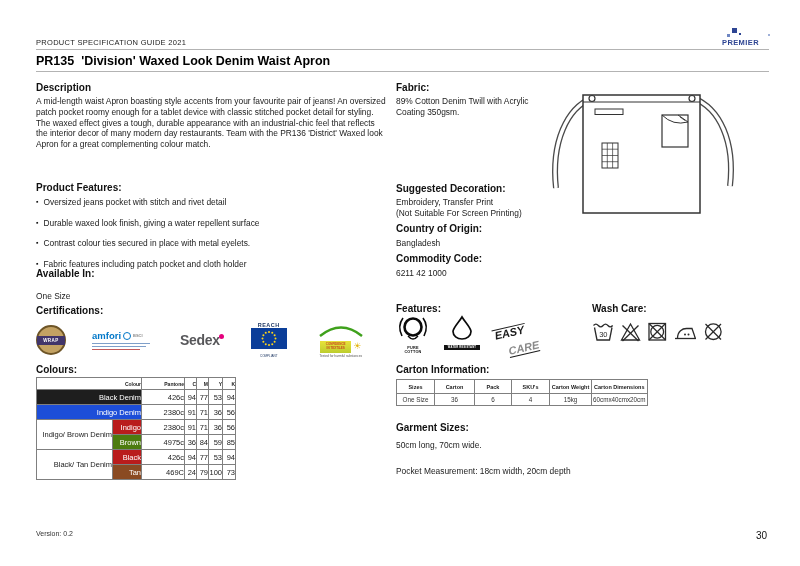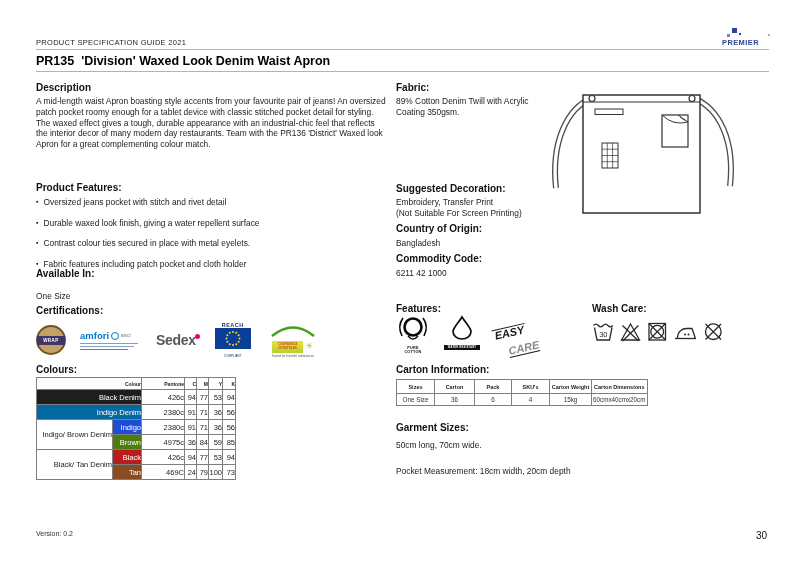--- a/index.html
+++ b/index.html
@@ -19,21 +19,21 @@
   .premier-squares{position:relative;height:10px;width:48px;}
   .pmsq{position:absolute;}
   .premier-text{font-size:7.5px;font-weight:bold;letter-spacing:.4px;}
 
   
   .pf-list{left:36px;top:197px;width:352px;}
   .pf-item{font-size:8.4px;margin-bottom:10.5px;display:flex;}
   .pf-item .bullet{font-size:7px;margin-right:5px;line-height:1.4;}
 
   
-  .certs{left:36px;top:316px;height:48px;display:flex;align-items:center;gap:14px;}
+  .certs{left:36px;top:316px;height:48px;display:flex;align-items:center;gap:26px;}
   .wrap-logo{width:30px;height:30px;border-radius:50%;background:#c3a263;border:2px solid #6e5527;
              position:relative;box-sizing:border-box;}
   .wrap-band{position:absolute;left:-1px;right:-1px;top:9px;height:9px;background:#41356a;color:#fff;
              font-size:4.5px;font-weight:bold;text-align:center;line-height:9px;letter-spacing:.5px;}
   .amfori{width:62px;}
   .amfori-row{display:flex;align-items:center;gap:2px;}
   .amfori-word{font-size:9.5px;font-weight:bold;color:#0077c8;}
   .amfori-ring{width:6px;height:6px;border:1.5px solid #0077c8;border-radius:50%;display:inline-block;}
   .amfori-sub{font-size:4px;color:#8a8a8a;font-weight:bold;}
   .tinybar{height:1.5px;margin-top:1.5px;background:#7f9fc9;}
@@ -210,30 +210,30 @@
     </tr>
     <tr class="dt">
       <td colspan="2" class="swatch" style="background-color: rgb(30, 30, 30);">Black Denim</td>
       <td>426c</td>
       <td>94</td>
       <td>77</td>
       <td>53</td>
       <td>94</td>
     </tr>
     <tr class="dt">
-      <td colspan="2" class="swatch" style="background-color: #0369a1;">Indigo Denim</td>
+      <td colspan="2" class="swatch" style="background-color: #1d4ed8;">Indigo Denim</td>
       <td>2380c</td>
       <td>91</td>
       <td>71</td>
       <td>36</td>
       <td>56</td>
     </tr>
     <tr class="dt">
       <td rowspan="2" class="plain">Indigo/ Brown Denim</td>
-      <td class="swatch" style="background-color: #1d4ed8;">Indigo</td>
+      <td class="swatch" style="background-color: #b91c1c;">Indigo</td>
       <td>2380c</td>
       <td>91</td>
       <td>71</td>
       <td>36</td>
       <td>56</td>
     </tr>
     <tr class="dt">
       <td class="swatch" style="background-color: #4d7c0f;">Brown</td>
       <td>4975c</td>
       <td>36</td>

